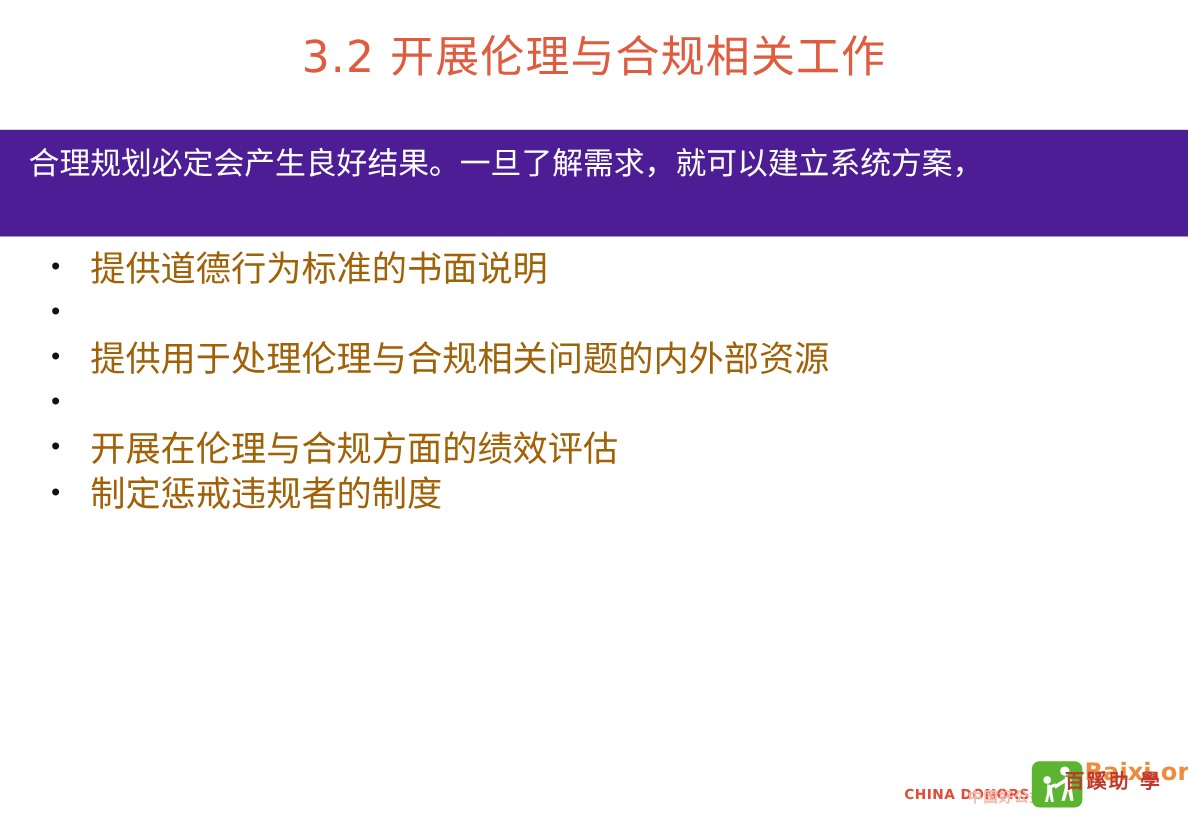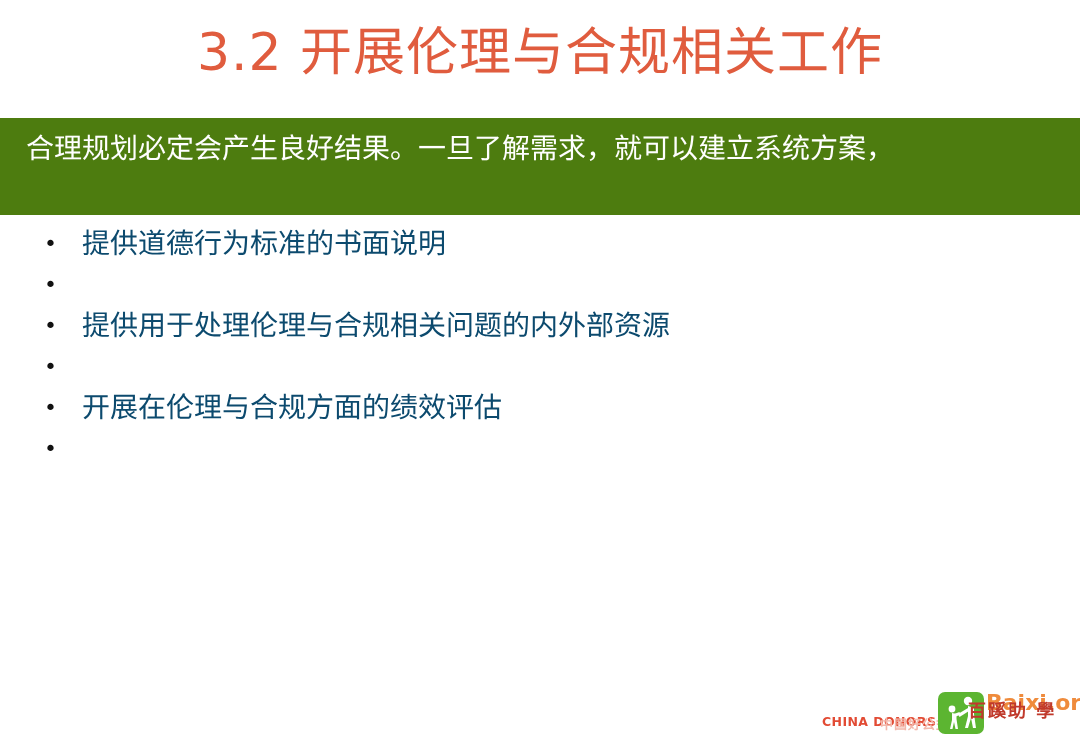--- a/index.html
+++ b/index.html
@@ -20,35 +20,35 @@
   }
 
   
   #slide-title {
     position: absolute;
     left: 0;
     top: 22px;
     width: 1080px;
     text-align: center;
     color: #e05c3e;
-    font-size: 52px;
+    font-size: 40px;
     line-height: 60px;
     font-weight: 400;
     letter-spacing: 1px;
     white-space: pre;
   }
 
   
   #lead-banner {
     position: absolute;
     left: 0;
     top: 118px;
     width: 1080px;
     height: 97px;
-    background: #4d7c0f;
+    background: #4c1d95;
     box-sizing: border-box;
     padding: 13px 26px 0 26px;
   }
   .banner-line {
     color: #ffffff;
     font-size: 28px;
     line-height: 36px;
     font-weight: 400;
     white-space: pre;
   }
@@ -69,22 +69,22 @@
     width: 82px;
     flex: 0 0 82px;
     text-align: left;
     padding-left: 44px;
     box-sizing: border-box;
     color: #111111;
     font-size: 22px;
     line-height: 32px;
   }
   .bullet-text {
-    color: #0c4a6e;
-    font-size: 28px;
+    color: #a16207;
+    font-size: 32px;
     line-height: 32px;
     white-space: pre;
   }
 
   
   #footer-logo {
     position: absolute;
     left: 822px;
     top: 688px;
     width: 258px;
@@ -180,20 +180,21 @@
       <span class="bullet-marker">•</span>
     </div>
 
     <div class="bullet-row">
       <span class="bullet-marker">•</span>
       <span class="bullet-text">开展在伦理与合规方面的绩效评估</span>
     </div>
 
     <div class="bullet-row">
       <span class="bullet-marker">•</span>
+      <span class="bullet-text">制定惩戒违规者的制度</span>
     </div>
 
   </div>
 
   <div id="footer-logo">
 
     <div id="donors-wordmark">CHINA DONORS R</div>
 
     <div id="donors-wordmark-cn">中国好公益</div>
 

